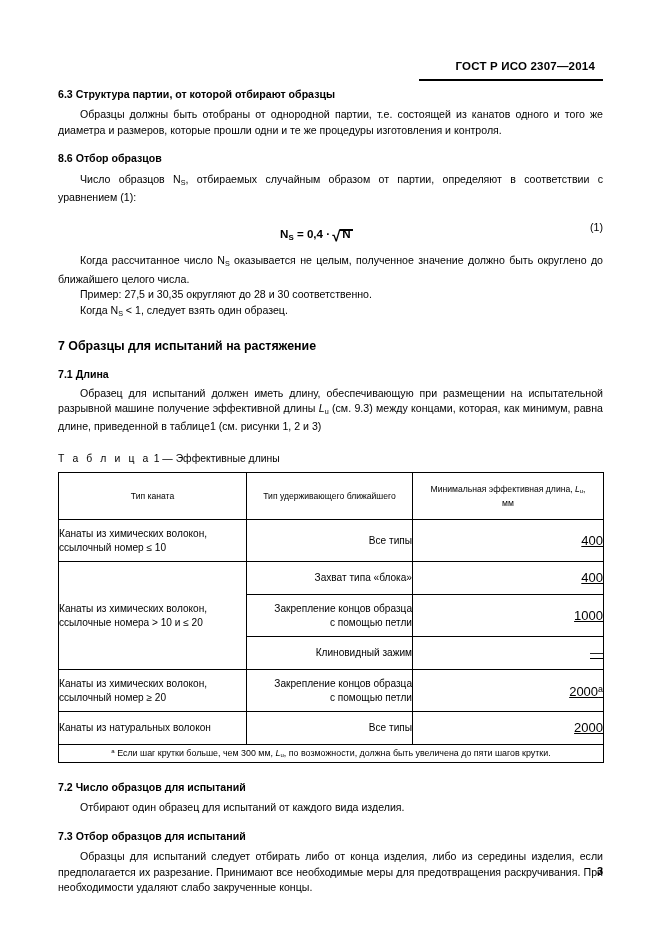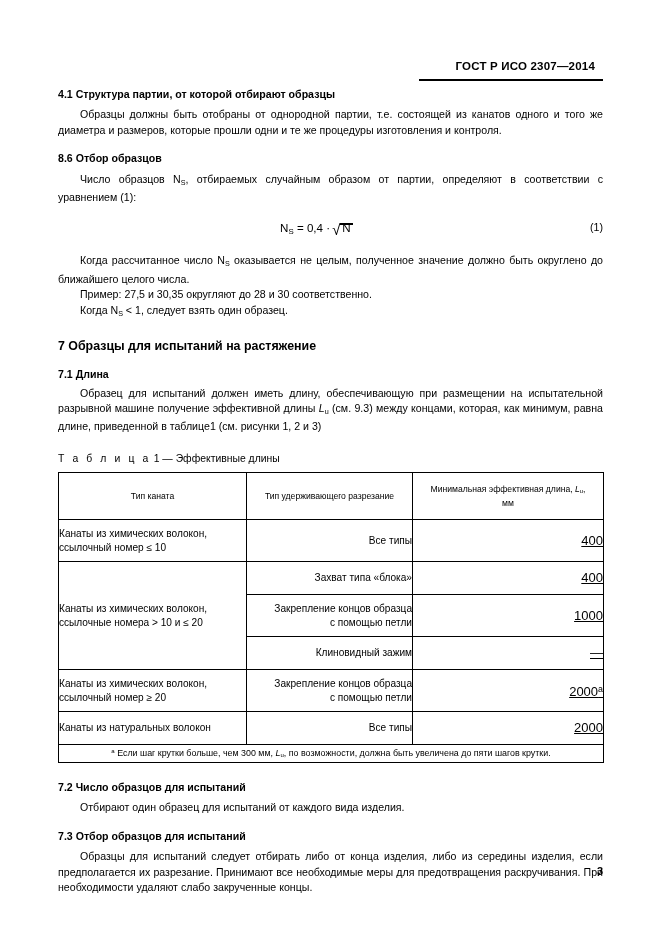--- a/index.html
+++ b/index.html
@@ -92,22 +92,23 @@
   
   .eq-row {
     position: relative;
     width: 100%;
     font-size: 11.6px;
     height: 26px;
   }
   .eq-body {
     position: absolute;
     left: 222px;
-    top: 4px;
+    top: 10px;
     white-space: nowrap;
+    font-weight: bold;
   }
   .eq-num {
     position: absolute;
     right: 0;
     top: 4px;
     font-size: 10.6px;
   }
   .sqrt {
     display: inline-block;
     position: relative;
@@ -205,21 +206,21 @@
 </head>
 <body>
 
 <div class="page">
 
   <div class="doc-header">ГОСТ Р ИСО 2307—2014</div>
   <div class="header-rule"></div>
 
   <div class="content">
 
-    <h3 class="sec">4.1 Структура партии, от которой отбирают образцы</h3>
+    <h3 class="sec">6.3 Структура партии, от которой отбирают образцы</h3>
     <div class="sp6"></div>
     <p class="body indent">Образцы должны быть отобраны от однородной партии, т.е. состоящей из канатов одного и того же диаметра и размеров, которые прошли одни и те же процедуры изготовления и контроля.</p>
 
     <div class="sp14"></div>
 
     <h3 class="sec">8.6 Отбор образцов</h3>
     <div class="sp6"></div>
     <p class="body indent"><span>Число образцов </span><span class="var">N</span><sub class="sm">S</sub><span>, отбираемых случайным образом от партии, определяют в соответствии с уравнением (1):</span></p>
 
     <div class="sp12"></div>
@@ -256,21 +257,21 @@
 
     <table class="tbl">
       <colgroup>
         <col class="c1">
           <col class="c2">
           <col class="c3">
       </colgroup>
       <thead>
         <tr class="r-h">
           <th class="hd">Тип каната</th>
-          <th class="hd">Тип удерживающего разрезание</th>
+          <th class="hd">Тип удерживающего ближайшего</th>
           <th class="hd"><span>Минимальная эффективная длина, </span><span class="vari">L</span><sub class="sm">u</sub><span>,</span><br><span>мм</span></th>
         </tr>
       </thead>
       <tbody>
 
         <tr class="r-40">
           <td class="left-cell"><span>Канаты из химических волокон,</span><br><span>ссылочный номер ≤ 10</span></td>
           <td class="mid-cell">Все типы</td>
           <td class="val-cell">400</td>
         </tr>

